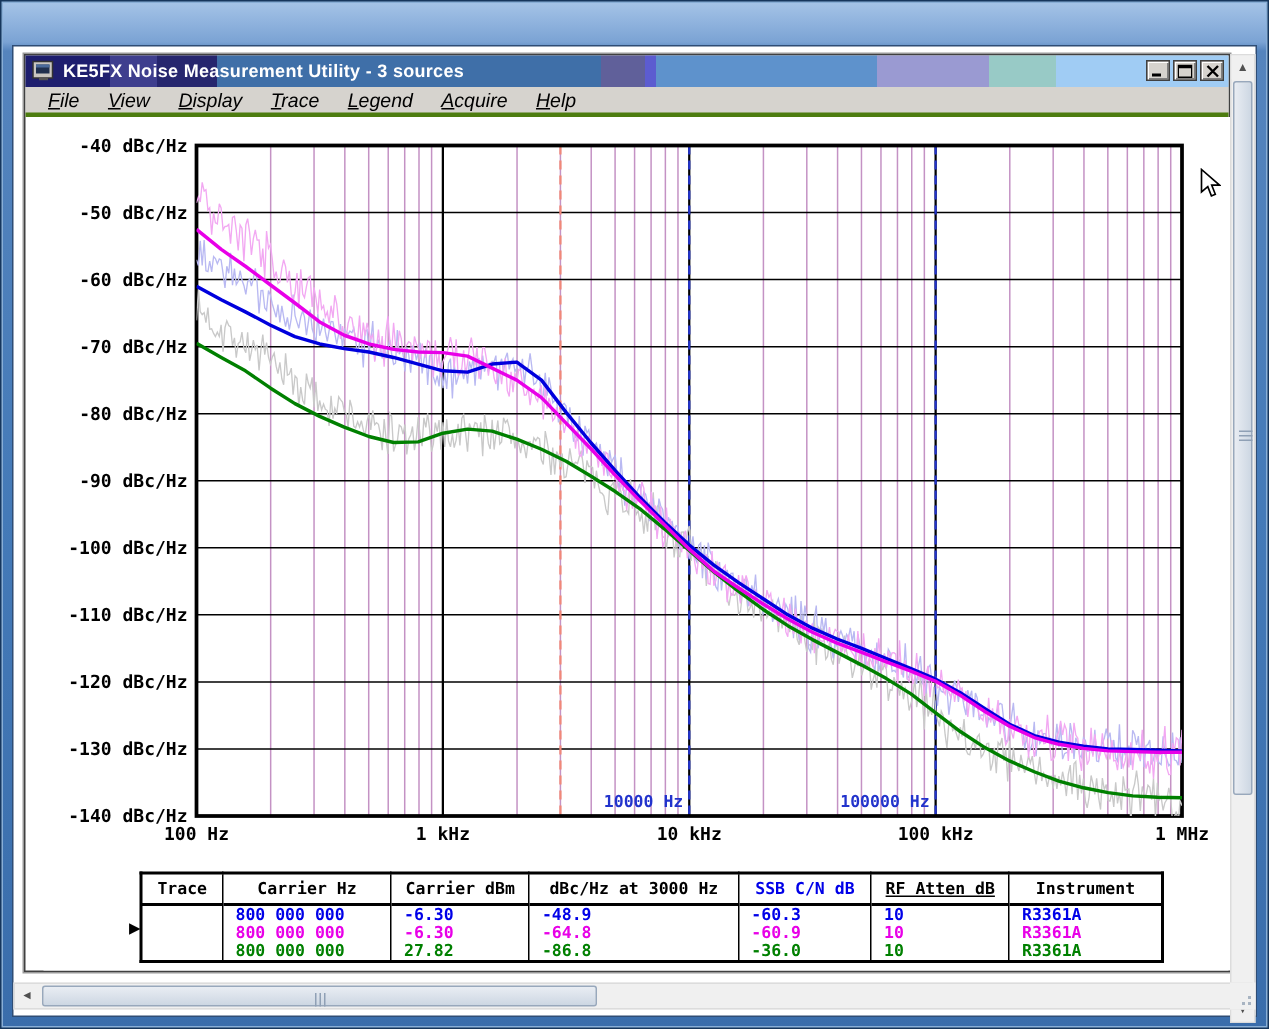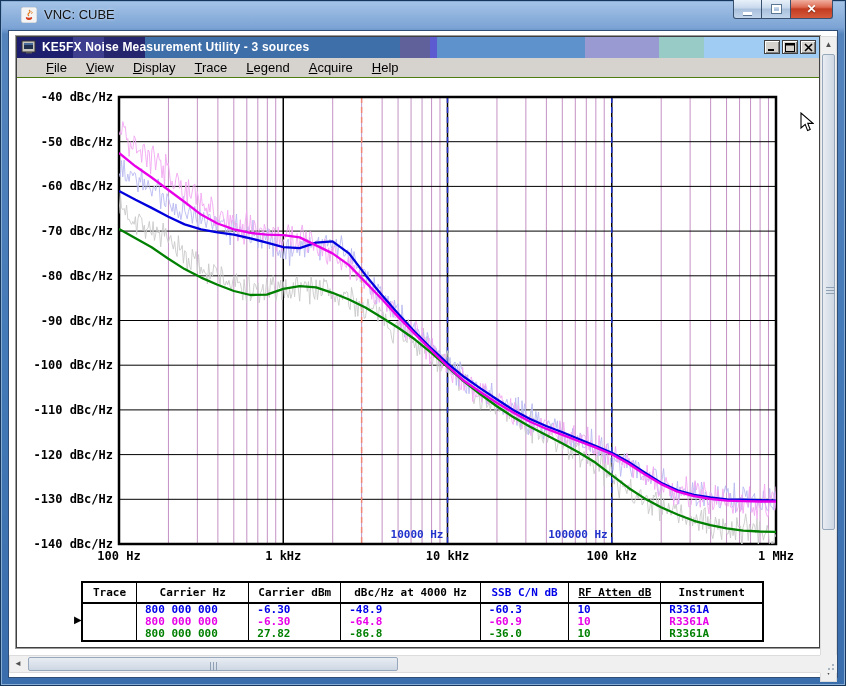--- a/index.html
+++ b/index.html
@@ -48,24 +48,24 @@
       #a0ccf4 85.7%,#a0ccf4 100%);}
   .app-title-icon{position:absolute;left:4px;top:3px;width:16px;height:14px;}
   .app-title-text{position:absolute;left:25px;top:3px;font-size:12px;font-weight:bold;color:#fff;
     letter-spacing:0.2px;white-space:nowrap;}
   .classic-controls{position:absolute;right:3px;top:3px;display:flex;gap:2px;}
   .classic-btn{width:16px;height:14px;background:#d6d3ce;border:1px solid #404040;
     box-shadow:inset 1px 1px 0 #ffffff, inset -1px -1px 0 #808080;
     display:flex;align-items:center;justify-content:center;
     font-family:"DejaVu Sans Mono",monospace;font-size:9px;font-weight:bold;color:#000;line-height:1;}
   .menubar{position:absolute;left:0;top:21px;width:100%;height:20px;background:#d6d3ce;
-    border-bottom:1px solid #4d7c0f;display:flex;align-items:center;padding-left:23px;}
+    border-bottom:3px solid #4d7c0f;display:flex;align-items:center;padding-left:9px;font-style:italic;}
   .menu-item{font-size:13px;color:#000;padding:2px 13px 3px 6px;white-space:nowrap;}
   .menu-item u{text-decoration:underline;}
-  .app-client{position:absolute;left:0;top:41px;width:802px;height:569px;background:#fff;overflow:hidden;}
+  .app-client{position:absolute;left:12px;top:41px;width:802px;height:569px;background:#fff;overflow:hidden;}
 
   #plot{position:absolute;left:0;top:0;}
 
   
   .data-table{position:absolute;left:64px;top:503px;width:683px;border-collapse:collapse;
     font-family:"DejaVu Sans Mono",monospace;font-size:11px;font-weight:bold;table-layout:fixed;
     border:2px solid #000;background:#fff;}
   .data-table th{border:1px solid #000;border-bottom:2px solid #000;padding:2px 2px;3px;
     text-align:center;font-size:11px;white-space:nowrap;overflow:hidden;padding:3px 1px;}
   .data-table td{border-left:1px solid #000;border-right:1px solid #000;padding:0 0 0 8px;
@@ -89,40 +89,20 @@
 
   
   .mouse-cursor{position:absolute;left:800px;top:112px;width:14px;height:21px;pointer-events:none;}
 </style>
 </head>
 <body>
 
 <div class="stage">
   <div class="vnc-window">
 
-    <div class="vnc-titlebar">
-      <svg class="vnc-title-icon" viewBox="0 0 16 16">
-        <rect x="0" y="0" width="16" height="16" rx="2" fill="#f4f4f4" stroke="#8899aa" stroke-width="0.5"></rect>
-        <path d="M5 10 q3 1.6 6 0 q0.8 2.6 -3 3 q-3.8 -0.4 -3 -3z" fill="#d43a1a"></path>
-        <path d="M8 3 q2 1.5 0 3 q-2 1.5 0 3" fill="none" stroke="#e07818" stroke-width="1.2"></path>
-        <path d="M10.5 4.5 q1.4 1 0 2.2" fill="none" stroke="#e07818" stroke-width="1"></path>
-      </svg>
-      <span class="vnc-title-text">VNC: CUBE</span>
-      <div class="win7-controls">
-        <div class="win7-btn min">
-            <span class="glyph-min"></span>
-          </div>
-        <div class="win7-btn max">
-            <span class="glyph-max"></span>
-          </div>
-        <div class="win7-btn close">
-            <span class="glyph-x">✕</span>
-          </div>
-      </div>
-    </div>
 
     <div class="vnc-client">
 
       <div class="app-window">
         <div class="app-titlebar">
           <svg class="app-title-icon" viewBox="0 0 16 14">
             <rect x="1" y="1" width="13" height="11" fill="#c9c6c0" stroke="#333" stroke-width="1"></rect>
             <rect x="3" y="3" width="9" height="6" fill="#20304e"></rect>
             <rect x="3" y="3" width="9" height="2" fill="#4a6a9a"></rect>
             <rect x="5" y="12" width="6" height="1.5" fill="#555"></rect>
@@ -239,21 +219,21 @@
               </g>
               <text x="442.5" y="537" text-anchor="end" fill="#2233cc" font-family="&quot;DejaVu Sans Mono&quot;,monospace" font-size="11" font-weight="bold">10000 Hz</text>
               <text x="606.75" y="537" text-anchor="end" fill="#2233cc" font-family="&quot;DejaVu Sans Mono&quot;,monospace" font-size="11" font-weight="bold">100000 Hz</text>
             </svg>
           <table class="data-table" id="trace-table">
               <thead>
                 <tr>
                   <th style="color: rgb(0, 0, 0); width: 8%;">Trace</th>
                   <th style="color: rgb(0, 0, 0); width: 16.5%;">Carrier Hz</th>
                   <th style="color: rgb(0, 0, 0); width: 13.5%; text-align: center;">Carrier dBm</th>
-                  <th style="color: rgb(0, 0, 0); width: 20.5%;">dBc/Hz at 4000 Hz</th>
+                  <th style="color: rgb(0, 0, 0); width: 20.5%;">dBc/Hz at 3000 Hz</th>
                   <th style="color: rgb(0, 0, 232); width: 13%;">SSB C/N dB</th>
                   <th style="color: rgb(0, 0, 0); width: 13.5%; text-decoration: underline;">RF Atten dB</th>
                   <th style="color: rgb(0, 0, 0); width: 15%;">Instrument</th>
                 </tr>
               </thead>
               <tbody>
                 <tr style="color: rgb(0, 0, 232);">
                   <td></td>
                   <td>800 000 000</td>
                   <td>-6.30</td>

